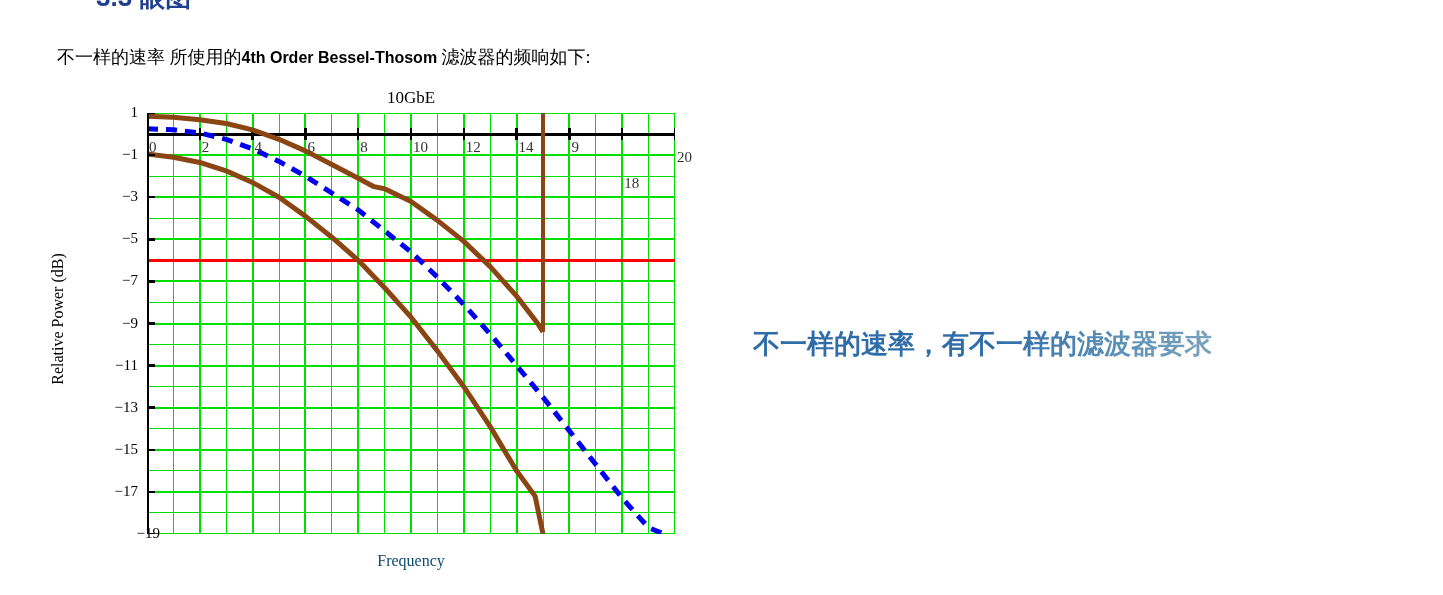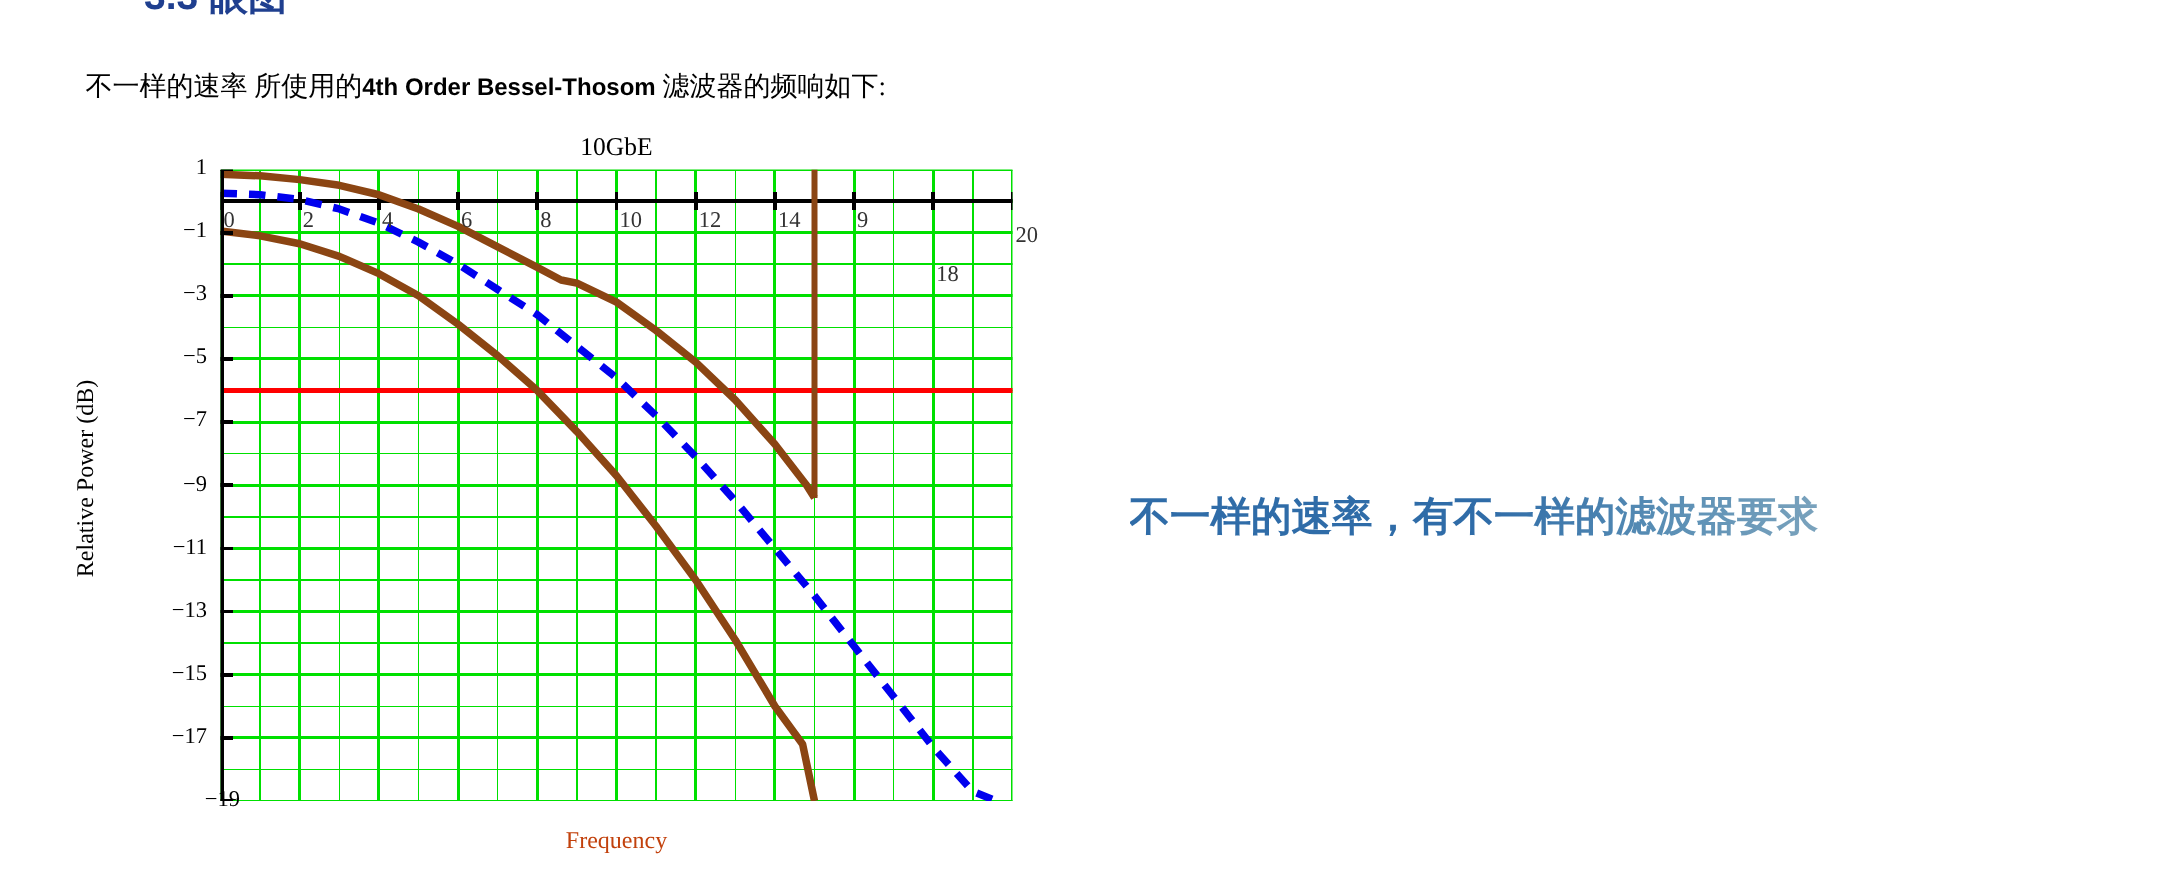--- a/index.html
+++ b/index.html
@@ -31,21 +31,21 @@
     position:absolute;left:147px;top:8px;width:528px;text-align:center;
     font-family:"Liberation Serif",serif;font-size:17px;color:#000;
   }
   #ylabel{
     position:absolute;left:-22px;top:230px;width:160px;text-align:center;
     font-family:"Liberation Serif",serif;font-size:16px;color:#000;
     transform:rotate(-90deg);transform-origin:center center;white-space:nowrap;
   }
   #xlabel{
     position:absolute;left:147px;top:472px;width:528px;text-align:center;
-    font-family:"Liberation Serif",serif;font-size:16px;color:#c2410c;
+    font-family:"Liberation Serif",serif;font-size:16px;color:#0c4a6e;
   }
   .plot{
     position:absolute;left:147px;top:33px;width:528px;height:421px;
   }
   .gridsvg{position:absolute;left:0;top:0;}
   .ytick{
     position:absolute;right:0;
     font-family:"Liberation Serif",serif;font-size:15px;color:#000;
     text-align:right;white-space:nowrap;
   }

